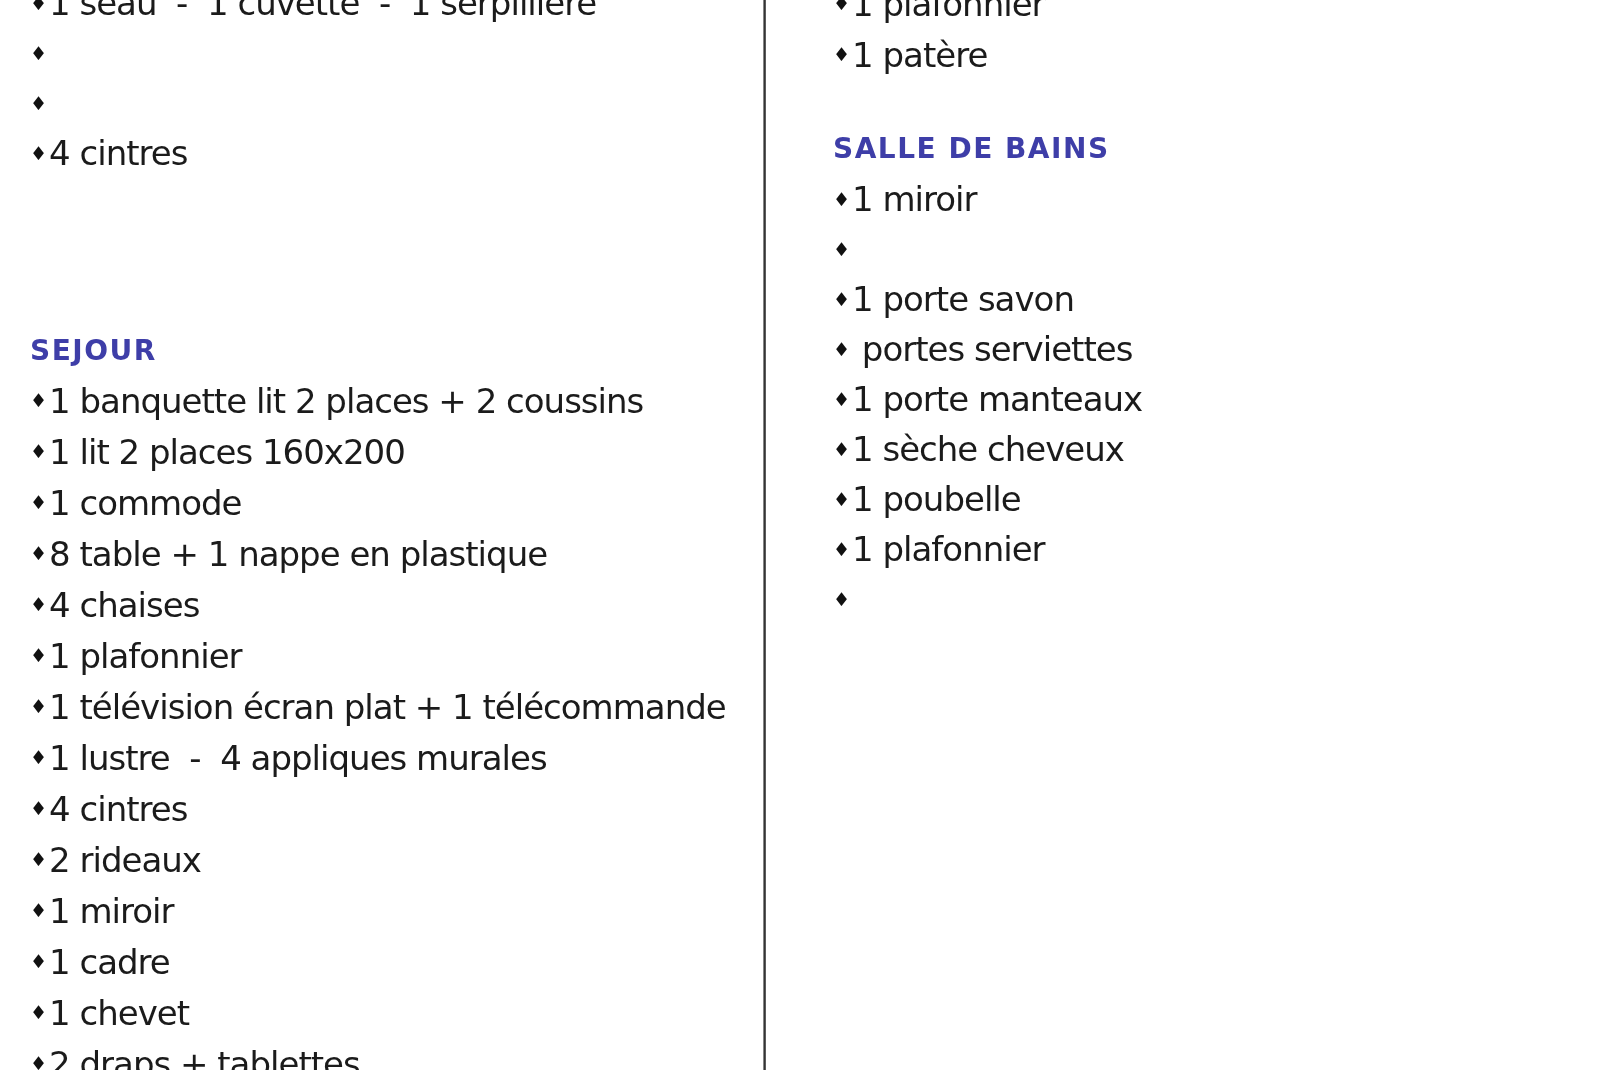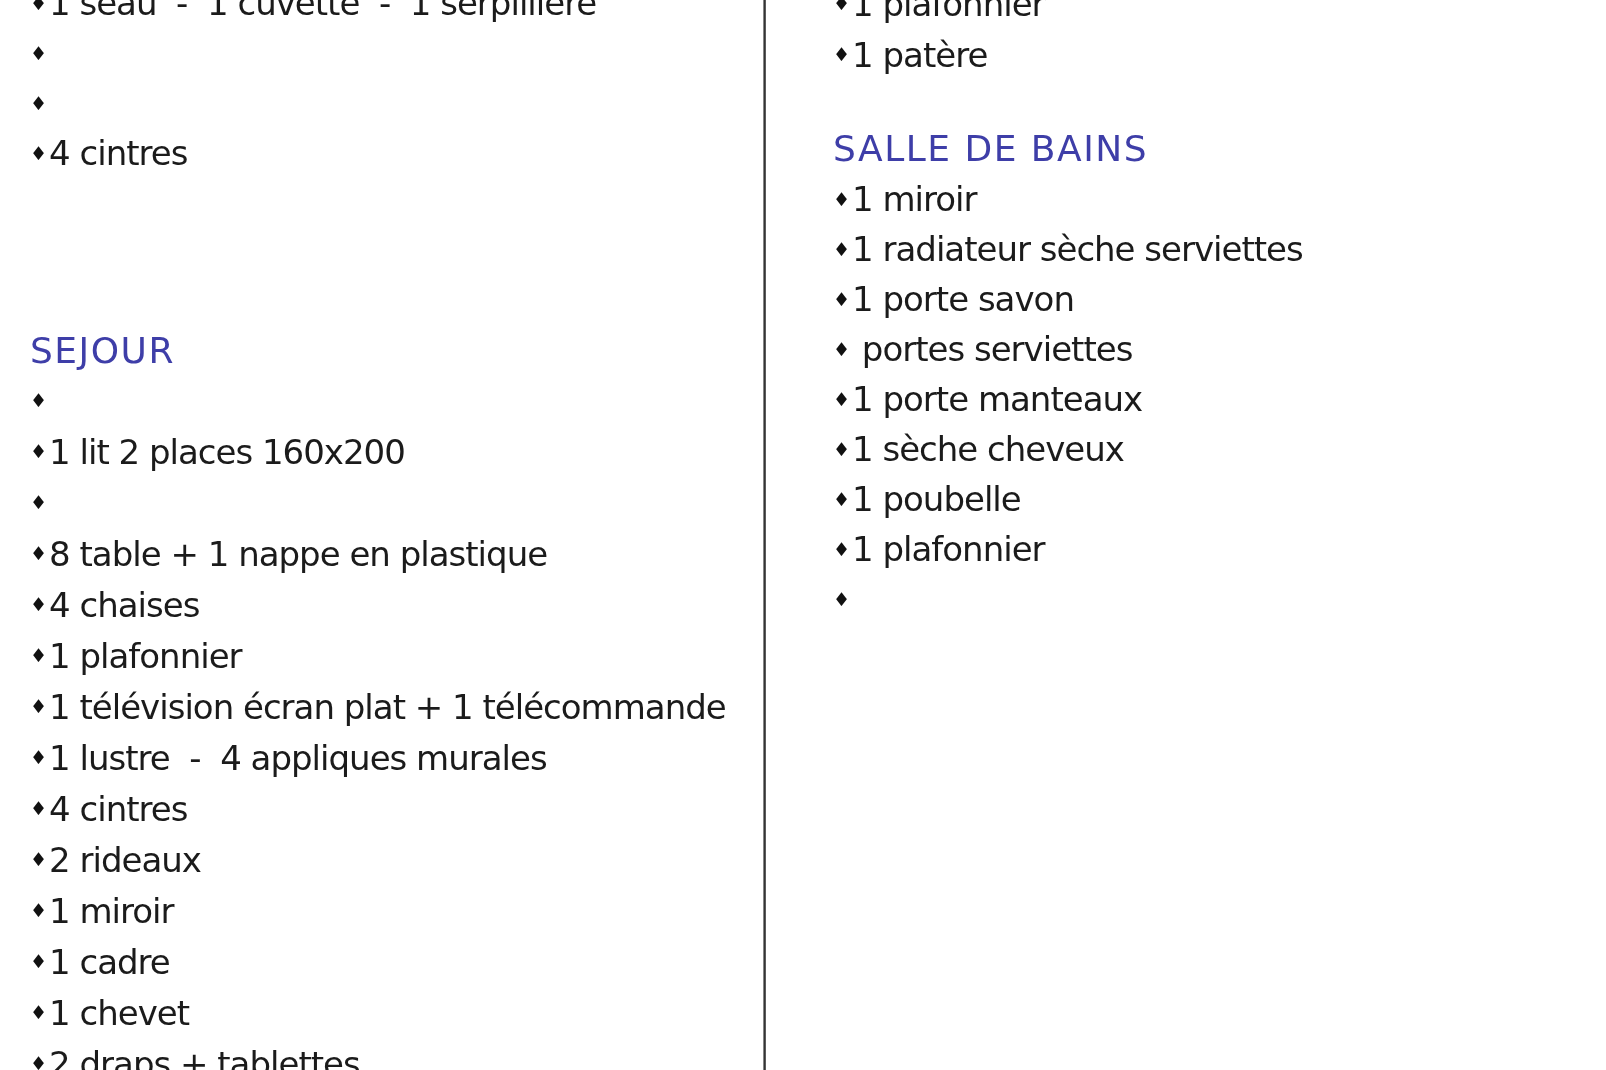--- a/index.html
+++ b/index.html
@@ -24,22 +24,22 @@
   .bullet{
     font-size:19px;
     margin-right:3px;
     color:#111111;
     line-height:1;
   }
   .heading{
     height:51px;
     display:flex;
     align-items:center;
-    font-size:36px;
-    font-weight:normal;
+    font-size:28px;
+    font-weight:bold;
     letter-spacing:1.5px;
     color:#3e3ea8;
     white-space:pre;
   }
   #divider{
     position:absolute;
     left:763px;top:0;
     width:3px;height:1070px;
     background:linear-gradient(to right,#b9b9b9,#2e2e2e 45%,#6f6f6f);
   }
@@ -61,23 +61,23 @@
 <div id="left-top" class="col-block">
   <div class="line"><span class="bullet">♦</span><span>1 seau  -  1 cuvette  -  1 serpillière</span></div>
   <div class="line"><span class="bullet">♦</span></div>
   <div class="line"><span class="bullet">♦</span></div>
   <div class="line"><span class="bullet">♦</span><span>4 cintres</span></div>
 </div>
 
 <div id="left-sejour-title" class="col-block heading">SEJOUR</div>
 
 <div id="left-sejour-items" class="col-block">
-  <div class="line"><span class="bullet">♦</span></div>
+  <div class="line"><span class="bullet">♦</span><span>1 banquette lit 2 places + 2 coussins</span></div>
   <div class="line"><span class="bullet">♦</span><span>1 lit 2 places 160x200</span></div>
-  <div class="line"><span class="bullet">♦</span></div>
+  <div class="line"><span class="bullet">♦</span><span>1 commode</span></div>
   <div class="line"><span class="bullet">♦</span><span>8 table + 1 nappe en plastique</span></div>
   <div class="line"><span class="bullet">♦</span><span>4 chaises</span></div>
   <div class="line"><span class="bullet">♦</span><span>1 plafonnier</span></div>
   <div class="line"><span class="bullet">♦</span><span>1 télévision écran plat + 1 télécommande</span></div>
   <div class="line"><span class="bullet">♦</span><span>1 lustre  -  4 appliques murales</span></div>
   <div class="line"><span class="bullet">♦</span><span>4 cintres</span></div>
   <div class="line"><span class="bullet">♦</span><span>2 rideaux</span></div>
   <div class="line"><span class="bullet">♦</span><span>1 miroir</span></div>
   <div class="line"><span class="bullet">♦</span><span>1 cadre</span></div>
   <div class="line"><span class="bullet">♦</span><span>1 chevet</span></div>
@@ -86,21 +86,21 @@
 
 <div id="right-top" class="col-block">
   <div class="line"><span class="bullet">♦</span><span>1 plafonnier</span></div>
   <div class="line"><span class="bullet">♦</span><span>1 patère</span></div>
 </div>
 
 <div id="right-sdb-title" class="col-block heading">SALLE DE BAINS</div>
 
 <div id="right-sdb-items" class="col-block">
   <div class="line"><span class="bullet">♦</span><span>1 miroir</span></div>
-  <div class="line"><span class="bullet">♦</span><span>1 radiateur sèche serviettes</span></div>
+  <div class="line"><span class="bullet">♦</span></div>
   <div class="line"><span class="bullet">♦</span><span>1 porte savon</span></div>
   <div class="line"><span class="bullet">♦</span><span> portes serviettes</span></div>
   <div class="line"><span class="bullet">♦</span><span>1 porte manteaux</span></div>
   <div class="line"><span class="bullet">♦</span><span>1 sèche cheveux</span></div>
   <div class="line"><span class="bullet">♦</span><span>1 poubelle</span></div>
   <div class="line"><span class="bullet">♦</span><span>1 plafonnier</span></div>
   <div class="line"><span class="bullet">♦</span></div>
 </div>
 
 </body></html>

